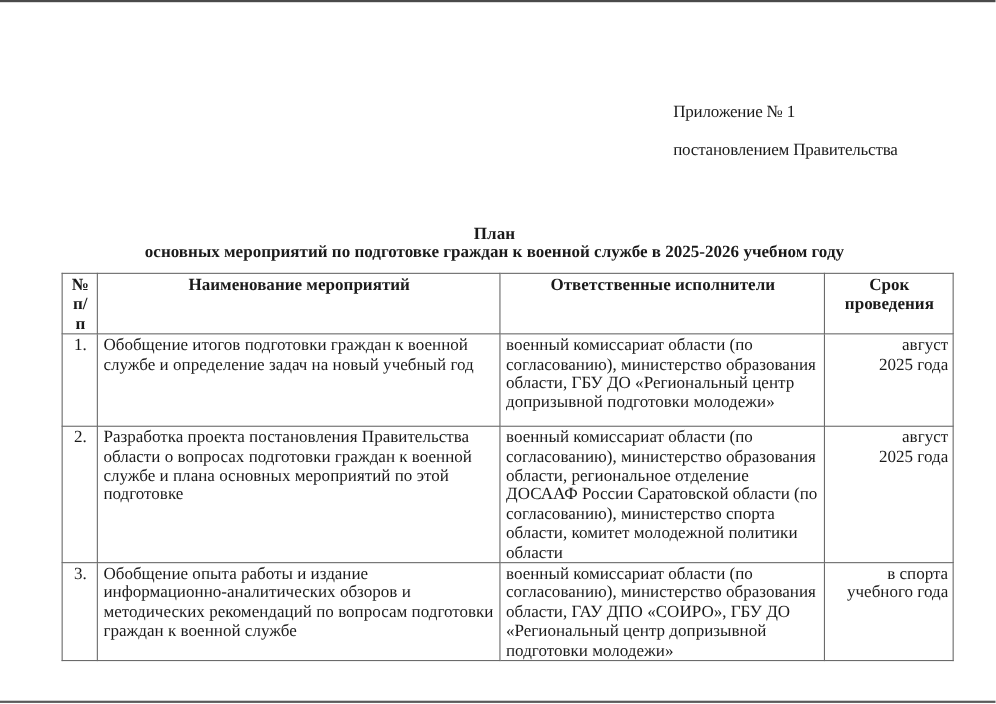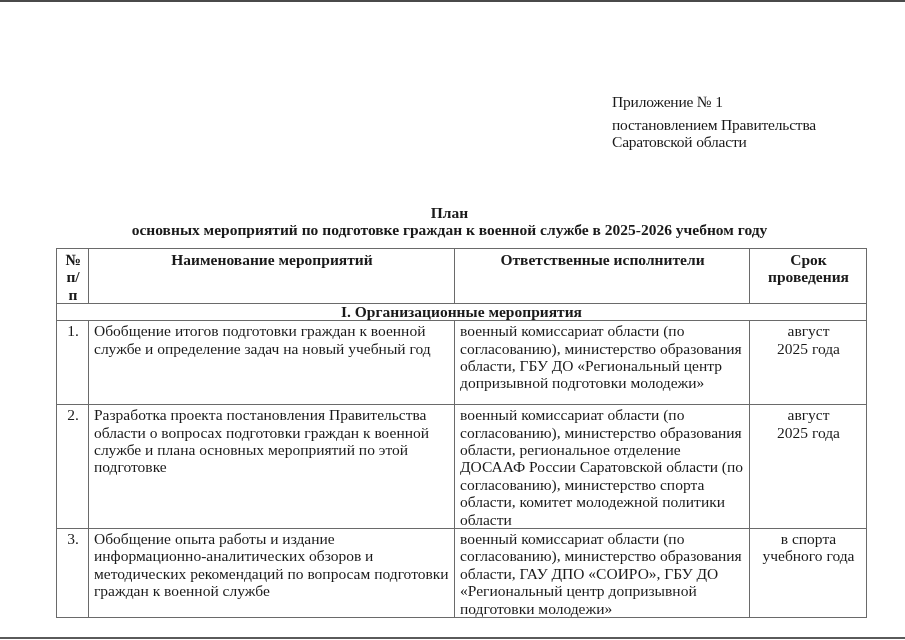--- a/index.html
+++ b/index.html
@@ -31,21 +31,21 @@
       position: absolute;
       left: 612px;
       top: 93px;
       font-size: 14.2px;
       line-height: 17px;
       letter-spacing: -0.2px;
       white-space: nowrap;
       font-family: "Liberation Serif", "DejaVu Serif", serif;
       font-size: 15.5px;
     }
-    .approval .annex { margin-bottom: 6px; }
+    .approval .annex { margin-bottom: 18px; }
     .approval .line { display: block; }
 
     .title {
       position: absolute;
       left: 0;
       width: 905px;
       text-align: center;
       font-weight: bold;
       font-family: "Liberation Serif", "DejaVu Serif", serif;
       font-size: 15.5px;
@@ -87,33 +87,32 @@
       text-align: center;
       font-weight: bold;
       padding: 0;
       line-height: 16px;
     }
     tr.r1 { height: 84px; }
     tr.r2 { height: 115px; }
     tr.r3 { height: 82px; }
 
     td.num { text-align: center; padding-left: 2px; padding-right: 2px; }
-    td.date { text-align: center; }
+    td.date { text-align: right; }
     td.name { padding-left: 6px; }
     td.resp { padding-left: 5px; }
   </style>
 </head>
 <body>
 
 <div class="scan-edge-top"></div>
 
 <div class="approval">
   <div class="annex">Приложение № 1</div>
   <span class="line">постановлением Правительства</span>
-  <span class="line">Саратовской области</span>
 </div>
 
 <div class="title t1">План</div>
 <div class="title t2">основных мероприятий по подготовке граждан к военной службе в 2025-2026 учебном году</div>
 
 <table class="plan">
   <colgroup>
     <col class="c-num">
     <col class="c-name">
     <col class="c-resp">
@@ -124,23 +123,20 @@
     <th>
       <span>№</span><br>
       <span>п/п</span>
     </th>
     <th>Наименование мероприятий</th>
     <th>Ответственные исполнители</th>
     <th>
       <span>Срок</span><br>
       <span>проведения</span>
     </th>
-  </tr>
-  <tr class="section">
-    <td colspan="4">I. Организационные мероприятия</td>
   </tr>
   <tr class="r1">
     <td class="num">1.</td>
     <td class="name">Обобщение итогов подготовки граждан к военной службе и определение задач на новый учебный год</td>
     <td class="resp">военный комиссариат области (по согласованию), министерство образования области, ГБУ ДО «Региональный центр допризывной подготовки молодежи»</td>
     <td class="date">
       <span>август</span><br>
       <span>2025 года</span>
     </td>
   </tr>

